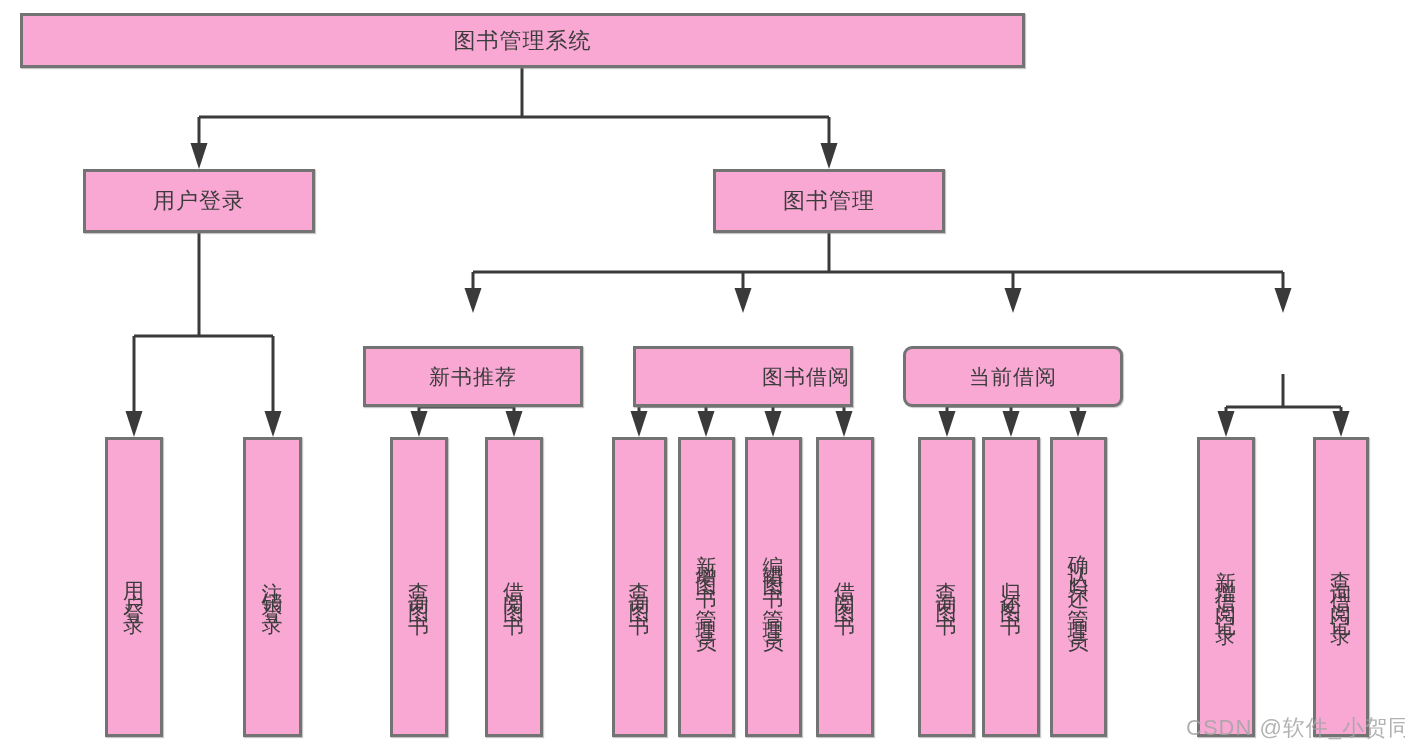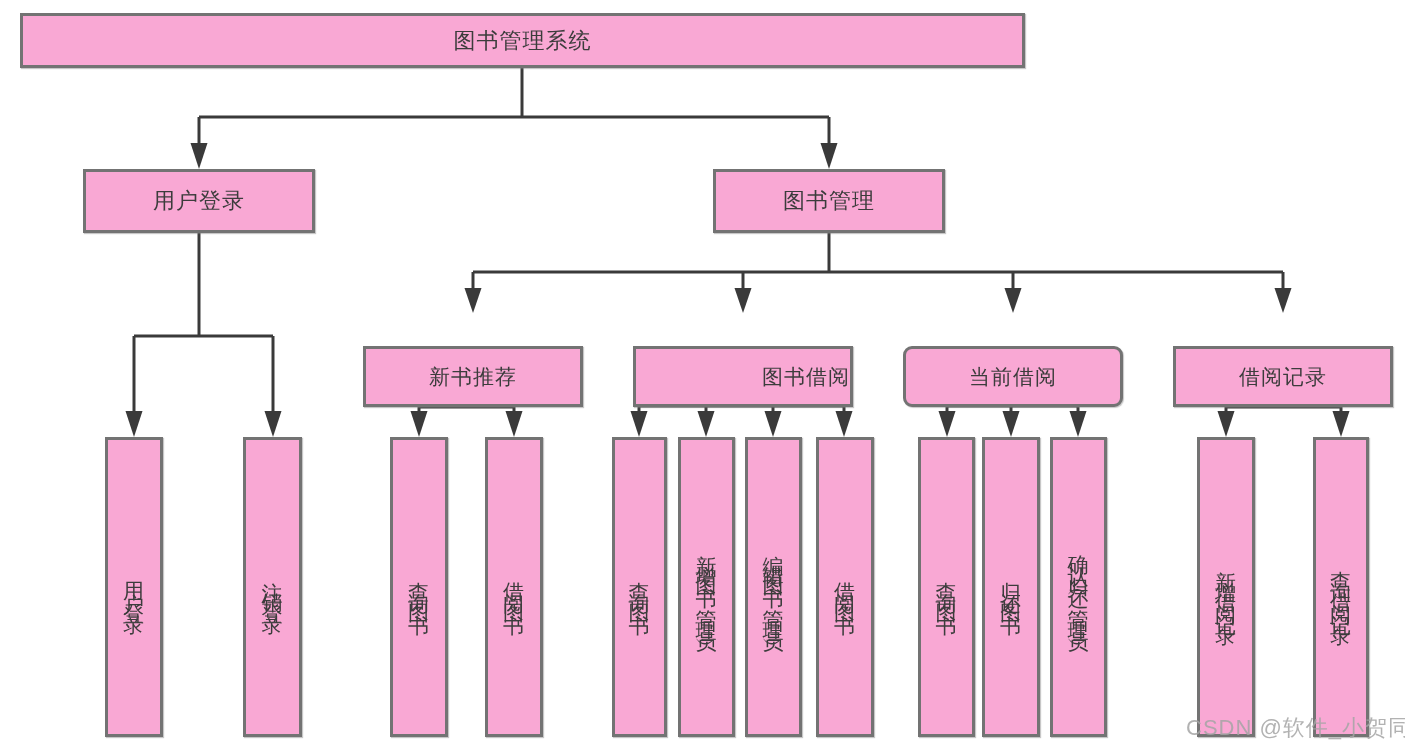--- a/index.html
+++ b/index.html
@@ -129,23 +129,20 @@
 
   <div class="node h-node lvl3" style="left:363px;">
     <span>新书推荐</span>
   </div>
   <div class="node h-node lvl3" style="left:633px;justify-content:flex-end;">
     <span>图书借阅</span>
   </div>
   <div class="node h-node lvl3" style="left:903px;border-radius:9px;">
     <span>当前借阅</span>
   </div>
-  <div class="node h-node lvl3" style="left:1173px;">
-    <span>借阅记录</span>
-  </div>
 
   <div class="node leaf" style="left:105px;width:58px;">
     <span class="vtext">用户登录</span>
   </div>
   <div class="node leaf" style="left:243px;width:59px;">
     <span class="vtext">注销登录</span>
   </div>
 
   <div class="node leaf" style="left:390px;width:58px;">
     <span class="vtext">查询图书</span>

